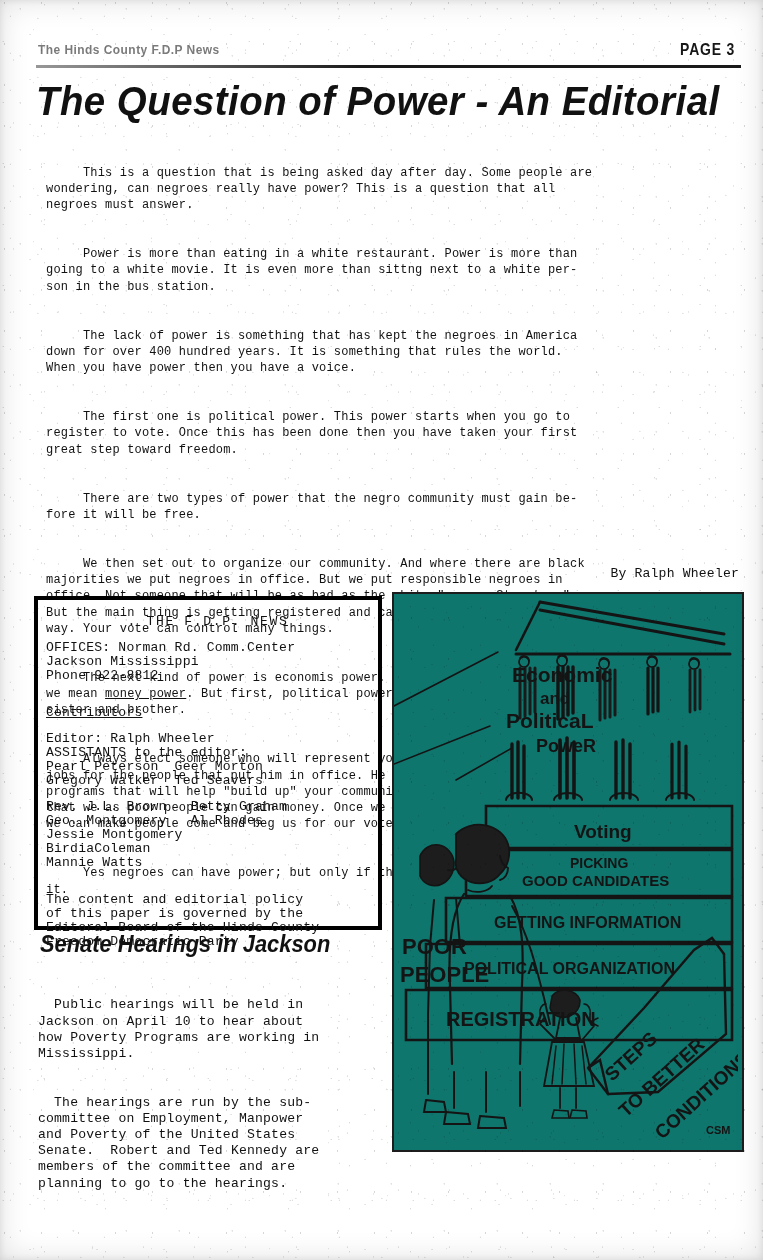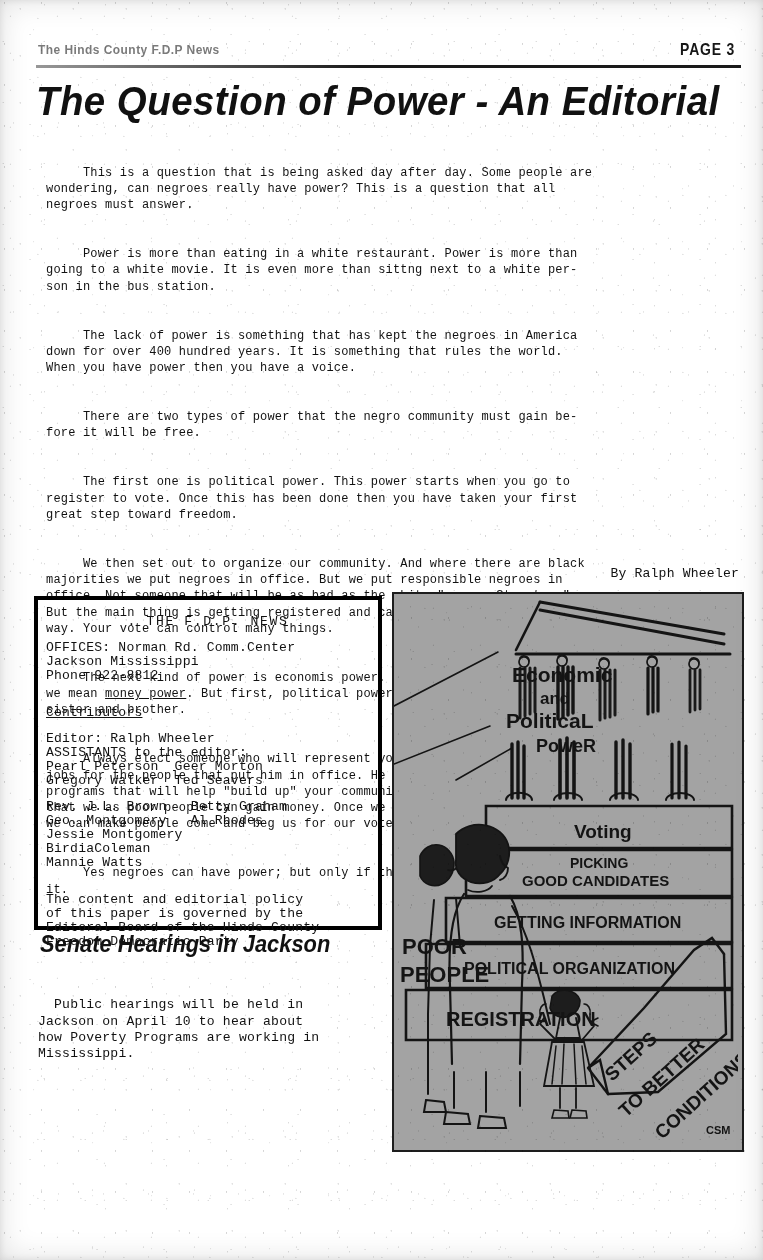--- a/index.html
+++ b/index.html
@@ -124,21 +124,21 @@
     font-size:13.1px;line-height:16.2px;letter-spacing:.18px;
     white-space:pre-wrap;
   }
   .senate-body p{margin:0;}
 
   
   .cartoon{
     position:absolute;left:392px;top:592px;width:348px;height:556px;
     border:2px solid #1d1d1d;
     overflow:hidden;
-    background:#a3a3a3;
+    background:#0f766e;
   }
   .cartoon svg{display:block;}
   .hand{
     font-family:"Liberation Sans",sans-serif;
     font-weight:bold;
     fill:#141414;
   }
 
   .caption{
     position:absolute;left:392px;top:1156px;width:348px;height:80px;
@@ -167,25 +167,25 @@
   <div class="editorial">
     <p>     This is a question that is being asked day after day. Some people are
 wondering, can negroes really have power? This is a question that all
 negroes must answer.</p>
     <p>     Power is more than eating in a white restaurant. Power is more than
 going to a white movie. It is even more than sittng next to a white per-
 son in the bus station.</p>
     <p>     The lack of power is something that has kept the negroes in America
 down for over 400 hundred years. It is something that rules the world.
 When you have power then you have a voice.</p>
-    <p>     There are two types of power that the negro community must gain be-
-fore it will be free.</p>
     <p>     The first one is political power. This power starts when you go to
 register to vote. Once this has been done then you have taken your first
 great step toward freedom.</p>
+    <p>     There are two types of power that the negro community must gain be-
+fore it will be free.</p>
     <p>     We then set out to organize our community. And where there are black
 majorities we put negroes in office. But we put responsible negroes in
 office. Not someone that will be as bad as the white " power Structure".
 But the main thing is getting registered and casting your vote the right
 way. Your vote can control many things.</p>
     <p><span>     The next kind of power is economis power. When we say economic power,
 we mean </span><u>money power</u><span>. But first, political power and economic power are
 sister and brother.</span></p>
     <p>     Always elect someone who will represent you. Then he will open new
 jobs for the people that put him in office. He will also ask for new
@@ -220,20 +220,26 @@
 Freedom Democratic Party</div>
   </div>
 
   <div class="senate">
     <div class="senate-head">Senate Hearings in Jackson</div>
     <div class="senate-body">
       <p>  Public hearings will be held in
 Jackson on April 10 to hear about
 how Poverty Programs are working in
 Mississippi.</p>
+      <p>  The hearings are run by the sub-
+committee on Employment, Manpower
+and Poverty of the United States
+Senate.  Robert and Ted Kennedy are
+members of the committee and are
+planning to go to the hearings.</p>
       <p style="height:8px"></p>
       
       
       
       
       
       
     </div>
   </div>
 

